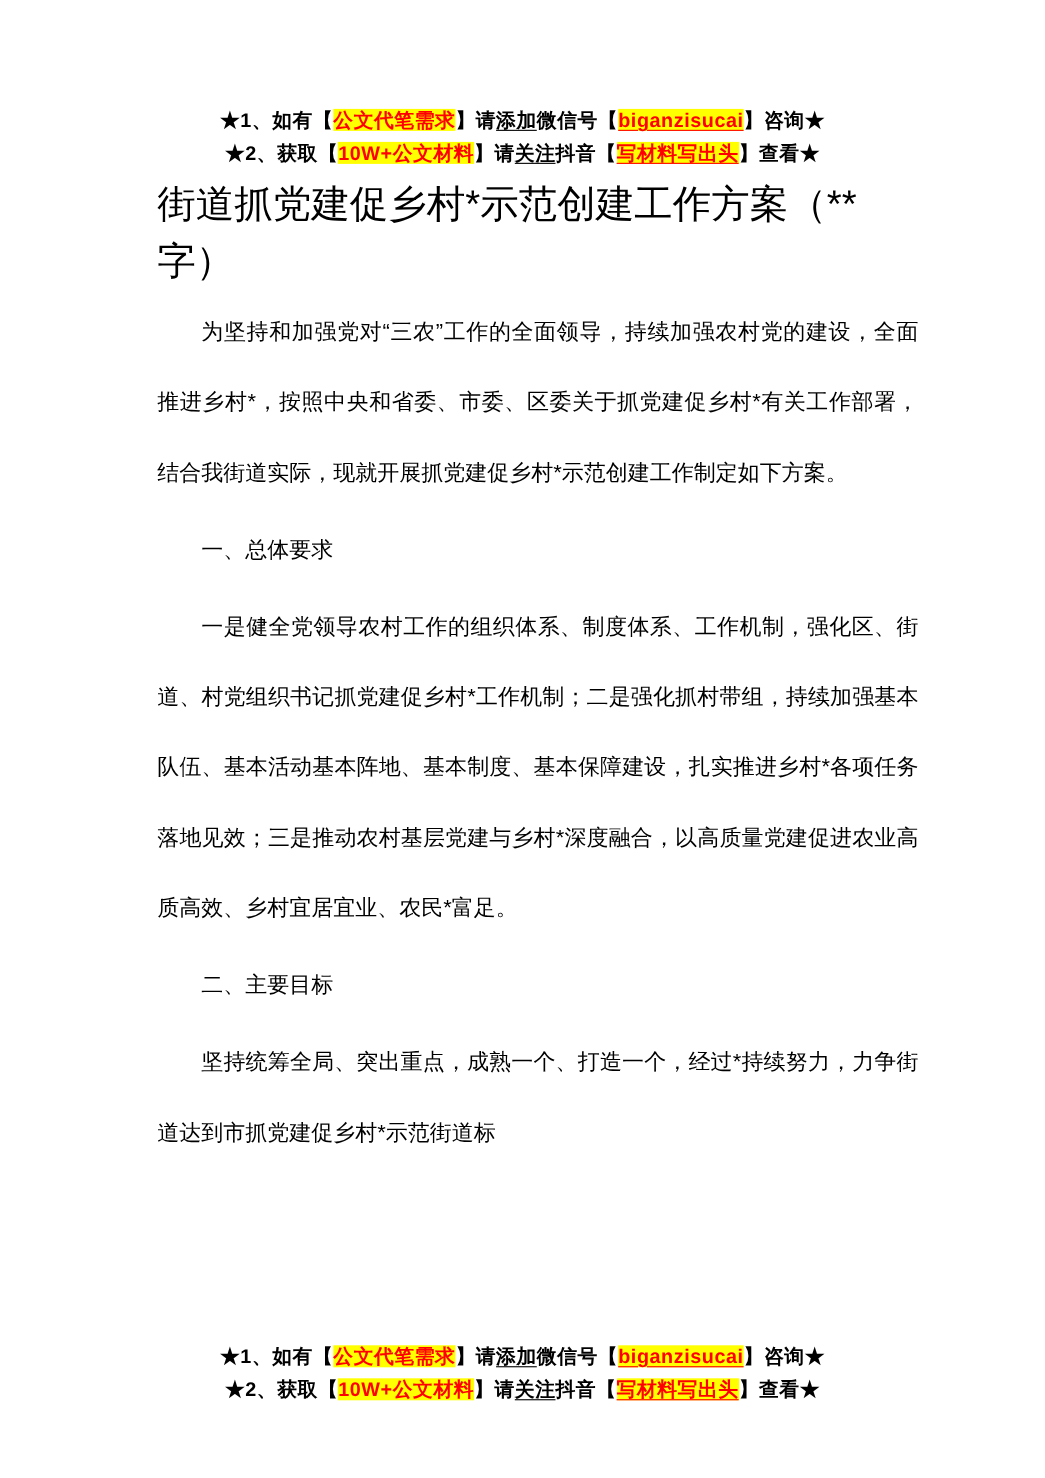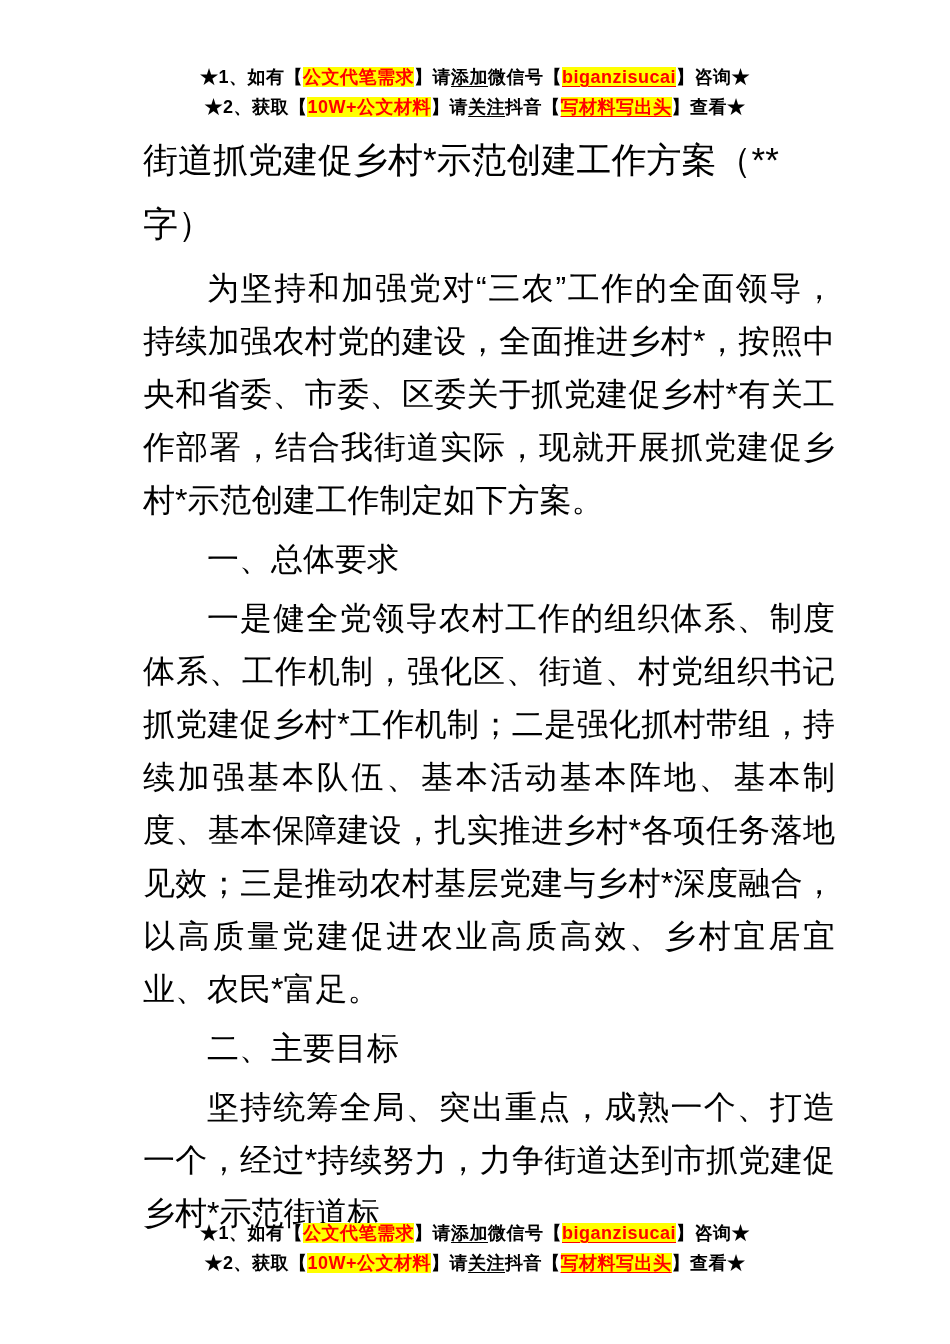--- a/index.html
+++ b/index.html
@@ -10,21 +10,21 @@
     color: #000000;
     font-family: "Liberation Sans", sans-serif;
     position: relative;
     overflow: hidden;
   }
   .page {
     position: relative;
     width: 950px;
     height: 1116px;
     box-sizing: border-box;
-    padding-top: 62px;
+    padding-top: 94px;
     background: #ffffff;
   }
   
   .banner {
     width: 100%;
     text-align: center;
     font-weight: bold;
     font-size: 18px;
     line-height: 30px;
     letter-spacing: 0.5px;
@@ -47,29 +47,29 @@
     text-decoration: underline;
     text-underline-offset: 3px;
   }
   
   .content {
     margin: 6px 115px 0 143px;
     width: 692px;
   }
   .doc-title {
     font-size: 35px;
-    line-height: 64px;
+    line-height: 52px;
     font-weight: normal;
     margin: 0;
     text-align: left;
     word-break: break-all;
   }
   .para {
-    font-size: 32px;
-    line-height: 53px;
+    font-size: 20px;
+    line-height: 64px;
     margin: 6px 0 0 0;
     text-indent: 2em;
     text-align: justify;
     word-break: break-all;
   }
   .heading { font-weight: normal; }
 </style>
 </head>
 <body>
 

